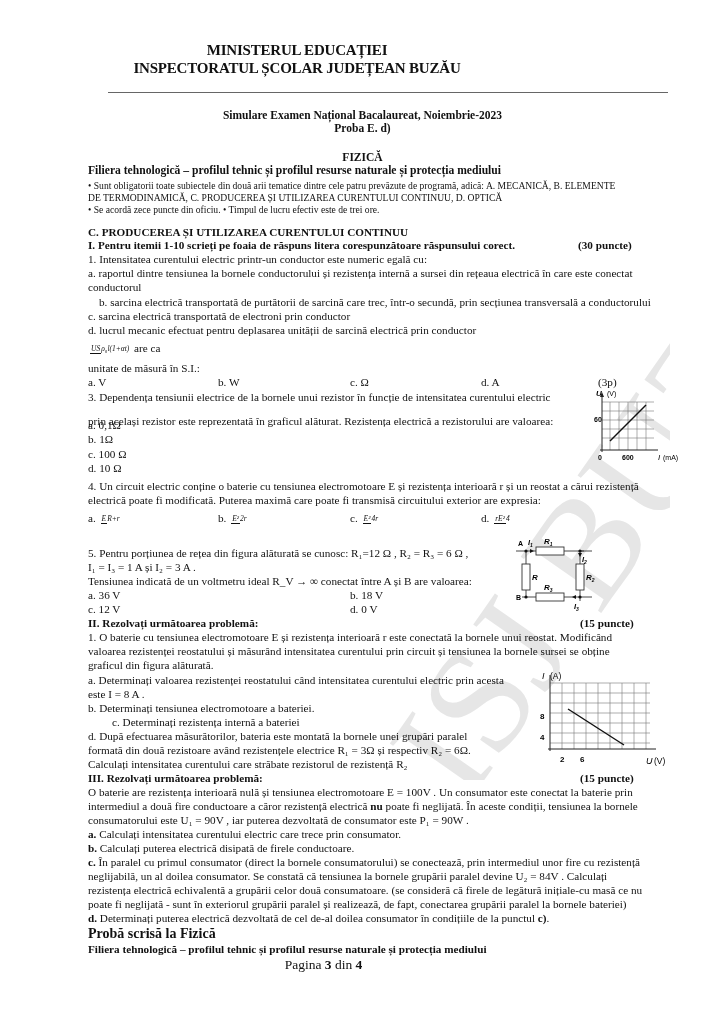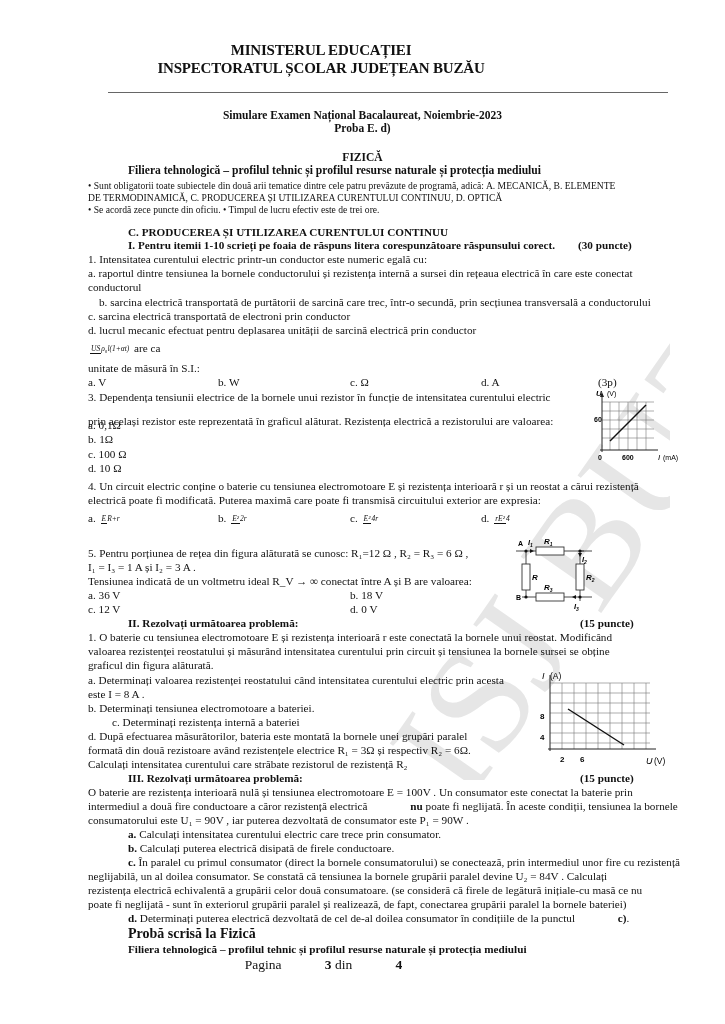--- a/index.html
+++ b/index.html
@@ -1,22 +1,22 @@
 <!DOCTYPE html>
 <html><head>
 <meta charset="utf-8">
 <style>
   html, body { margin: 0; padding: 0; background: #ffffff; }
   body { width: 725px; height: 1024px; position: relative; overflow: hidden;
          font-family: "Liberation Serif", "DejaVu Serif", serif; color: #111; }
-  .hdr1 { position: absolute; left: 0; width: 578px; text-align: center; font-weight: bold; font-size: 15px; line-height: 16px; letter-spacing: -0.2px; padding-left: 32px; }
+  .hdr1 { position: absolute; left: 8px; width: 578px; text-align: center; font-weight: bold; font-size: 15px; line-height: 16px; letter-spacing: -0.2px; }
   .rule { position: absolute; left: 108px; width: 560px; height: 0; border-top: 1px solid #666; }
   .sim { position: absolute; left: 0; width: 725px; text-align: center; font-weight: bold; font-size: 11.5px; line-height: 13px; }
   .line { position: absolute; left: 88px; font-size: 11.2px; line-height: 13px; white-space: nowrap; }
-  .b { font-weight: bold; margin-left: 40px; }
+  .b { font-weight: bold; }
   .small { font-size: 9.6px; }
   .pts { position: absolute; font-size: 11.2px; font-weight: bold; white-space: nowrap; }
   .opt { position: absolute; font-size: 11.2px; line-height: 13px; white-space: nowrap; }
   .frac { display: inline-flex; flex-direction: row; align-items: center; vertical-align: middle; font-style: italic; font-size: 7.5px; line-height: 8px; margin: 0 2px; }
   .frac .num { border-bottom: 0.8px solid #111; padding: 0 1px; }
   .watermark { position: absolute; left: 150px; top: 260px; width: 520px; height: 520px; pointer-events: none; }
   .watermark text { font-family: "Liberation Serif", serif; fill: #e6e6e6; font-size: 150px; }
   svg text { font-family: "Liberation Sans", "DejaVu Sans", sans-serif; }
 </style>
 </head>

